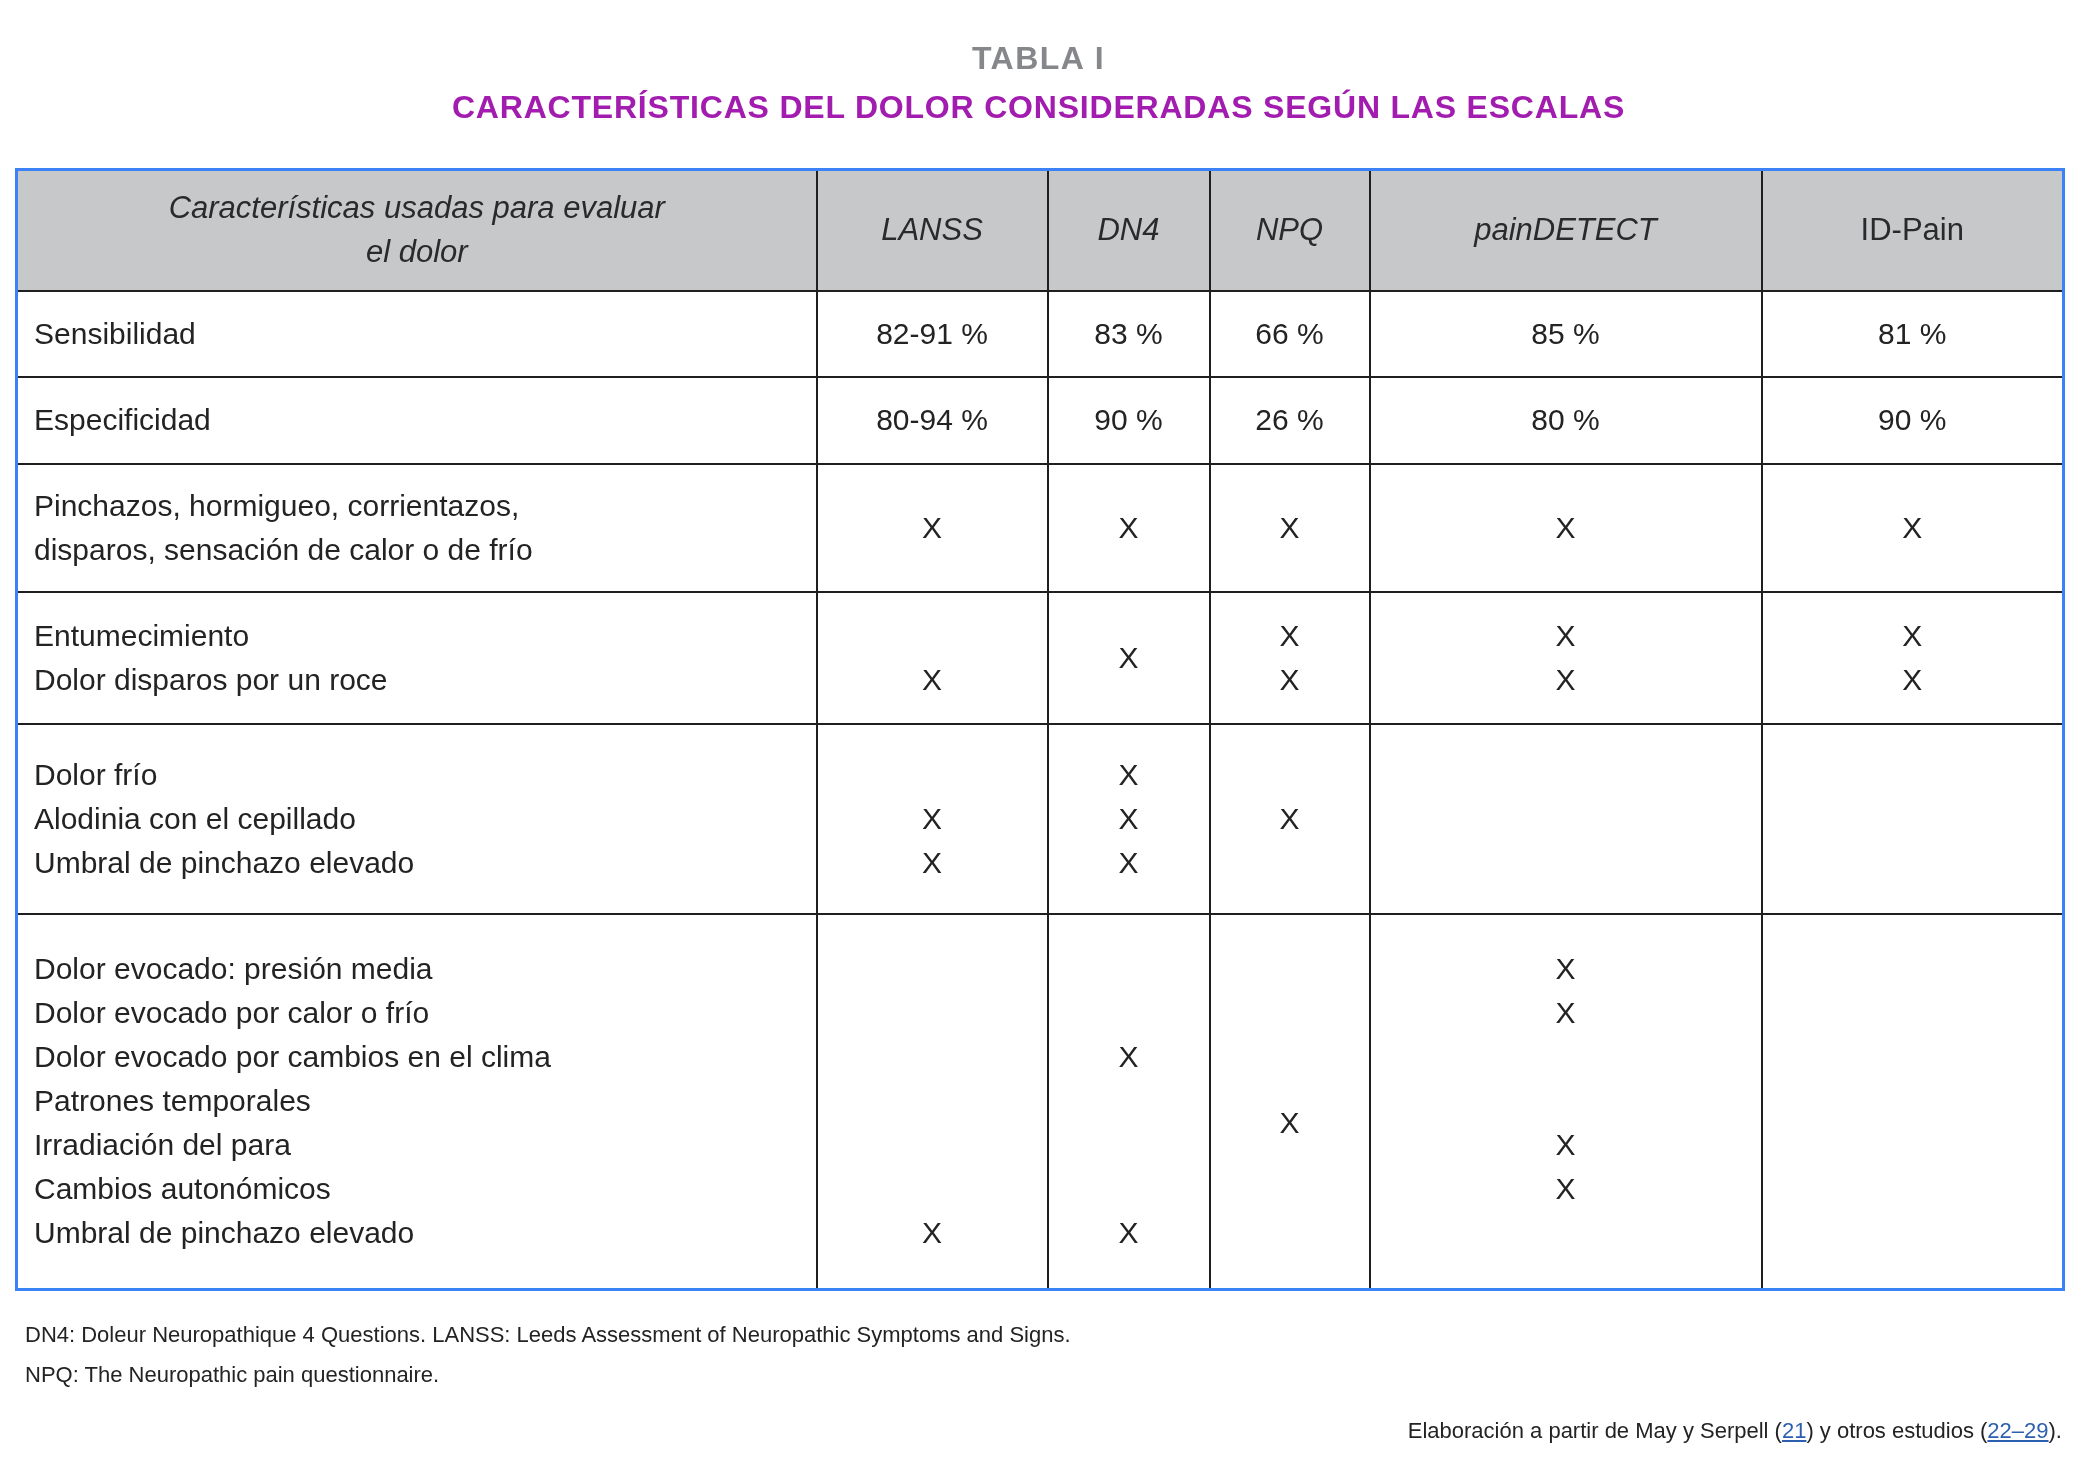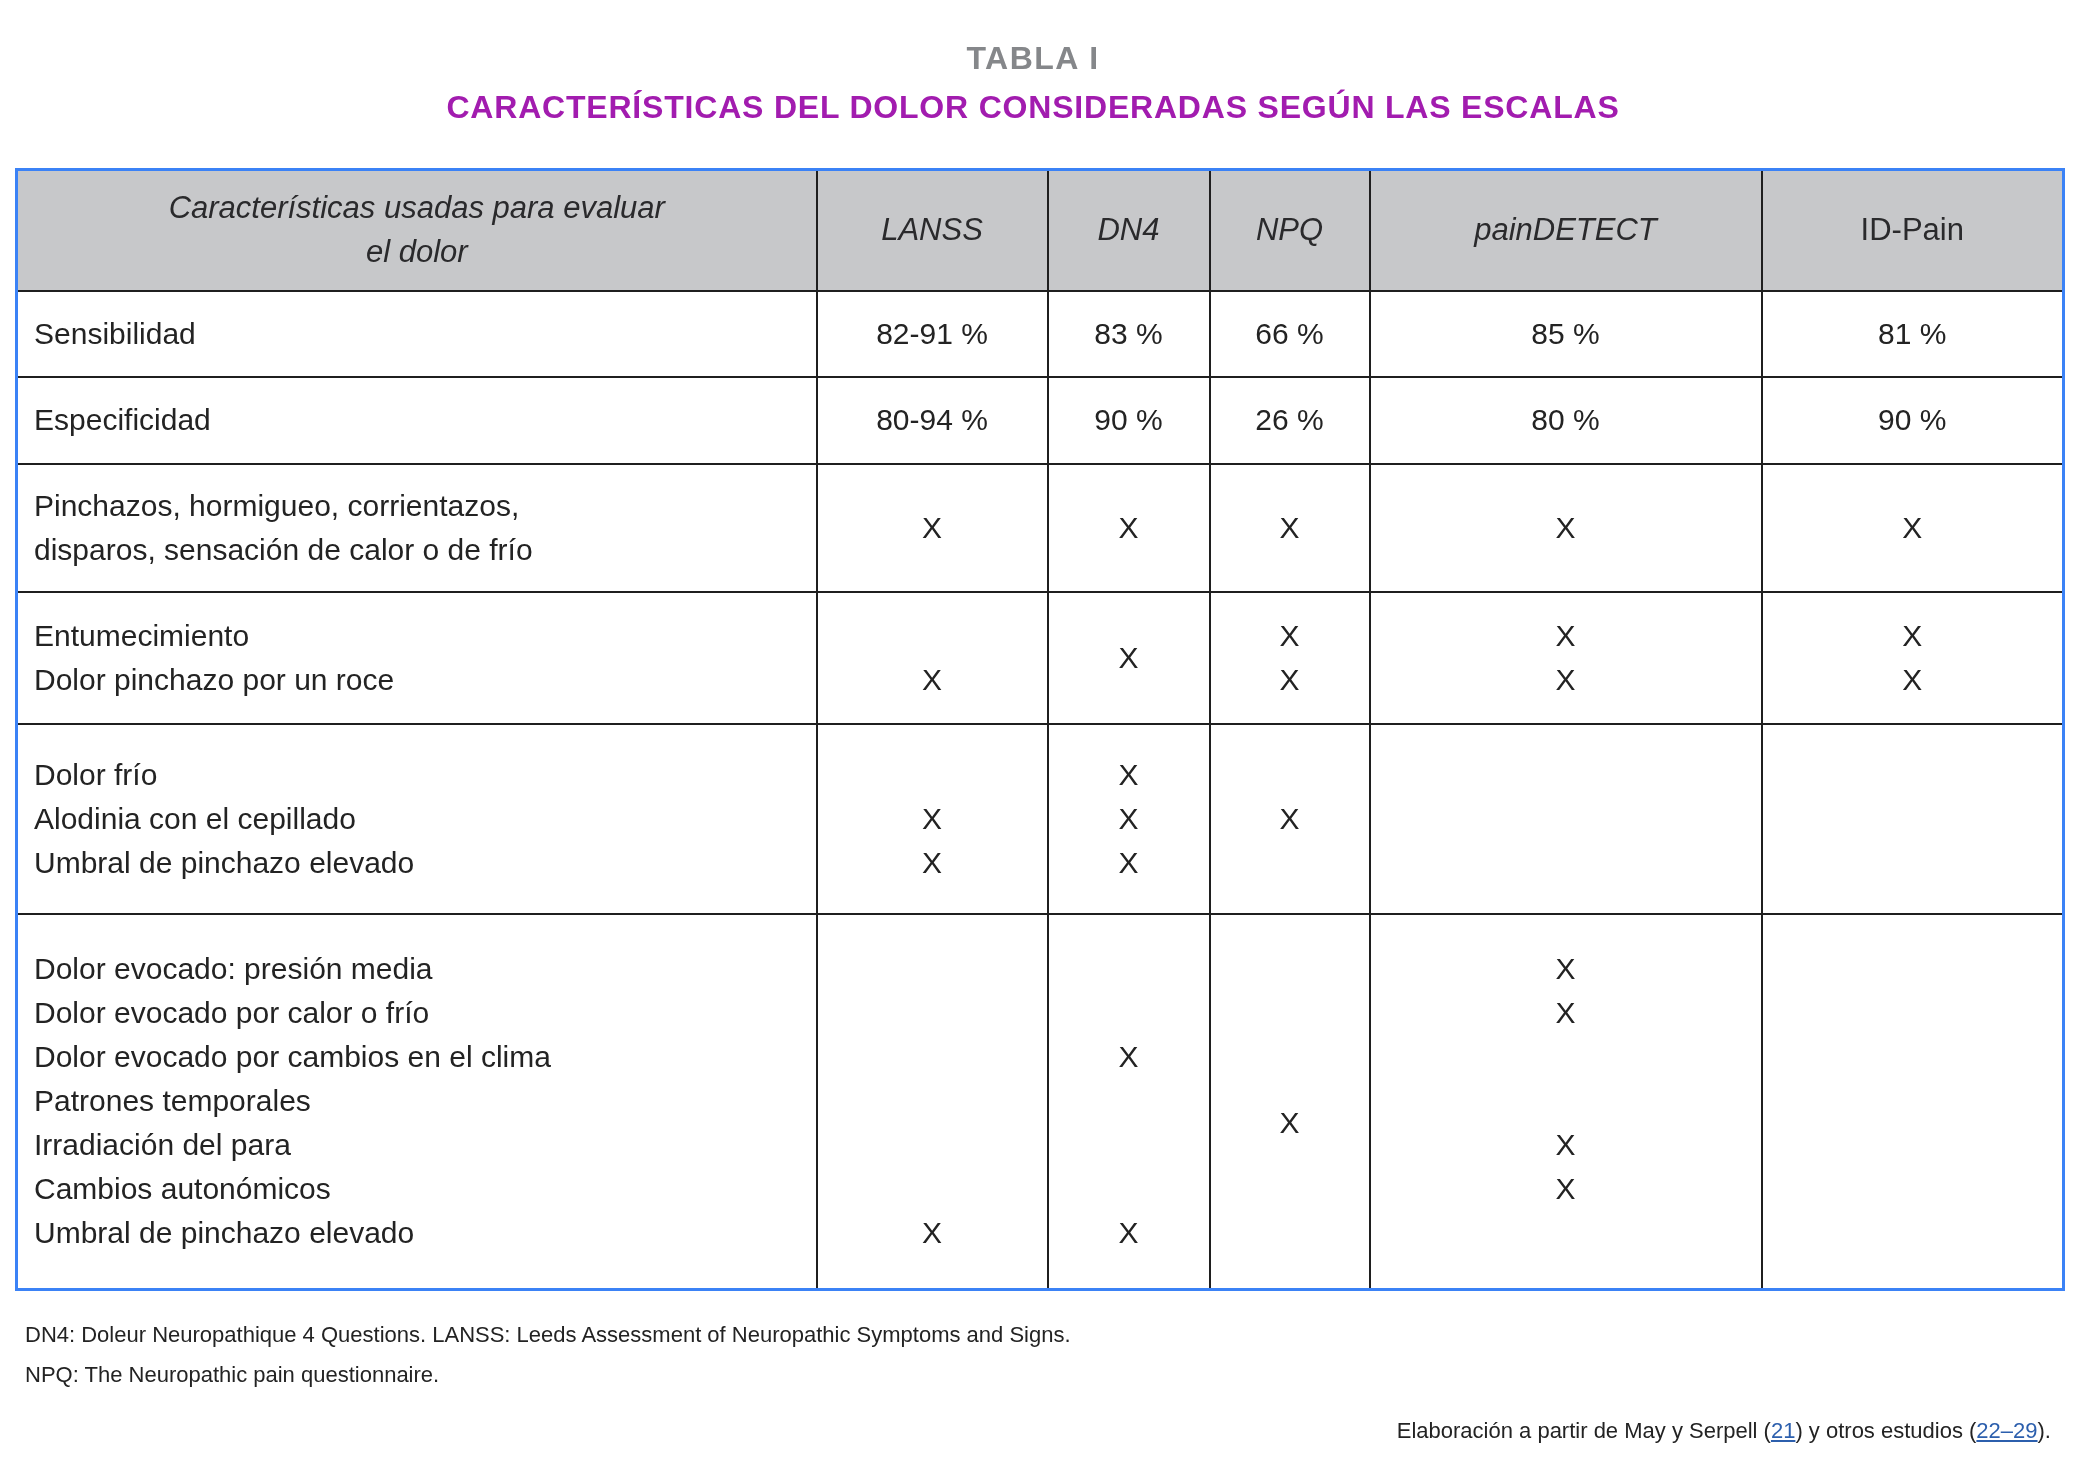--- a/index.html
+++ b/index.html
@@ -5,21 +5,21 @@
   html,body{margin:0;padding:0;background:#ffffff;}
   body{
     font-family:"Liberation Sans", sans-serif;
     color:#232323;
     -webkit-font-smoothing:antialiased;
   }
   .page{
     width:2077px;
     height:1469px;
     box-sizing:border-box;
-    padding:40px 26px 0 15px;
+    padding:40px 15px 0 15px;
     background:#ffffff;
     overflow:hidden;
   }
   .title-block{text-align:center;margin-bottom:42px;}
   .title-line1{
     font-size:32px;
     font-weight:bold;
     color:#85878a;
     letter-spacing:1.5px;
     margin-bottom:12px;
@@ -166,21 +166,21 @@
           <td class="val-cell">X</td>
           <td class="val-cell">X</td>
           <td class="val-cell">X</td>
           <td class="val-cell">X</td>
           <td class="val-cell">X</td>
         </tr>
         <tr>
           <td class="label-cell">
             <div class="stack">
               <div class="label-line">Entumecimiento</div>
-              <div class="label-line">Dolor pinchazo por un roce</div>
+              <div class="label-line">Dolor disparos por un roce</div>
             </div>
           </td>
           <td class="marks-cell">
             <div class="stack">
               <div class="mark-line"></div>
               <div class="mark-line">X</div>
             </div>
           </td>
           <td class="val-cell">X</td>
           <td class="marks-cell">

